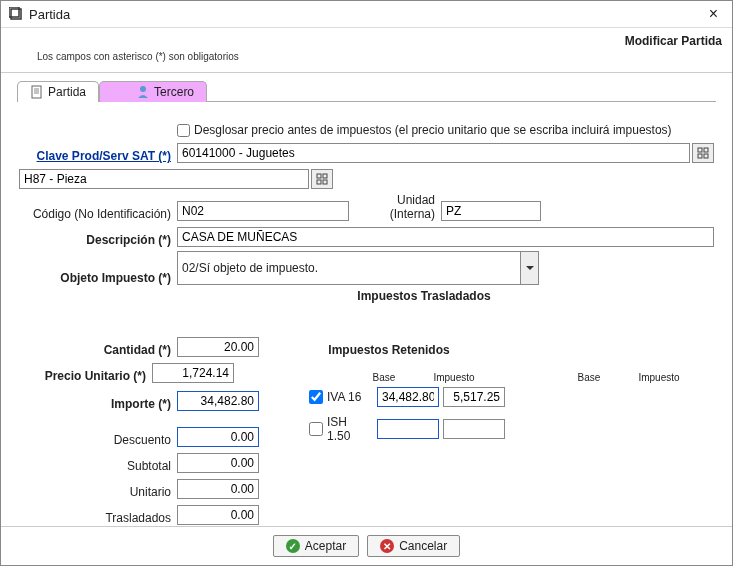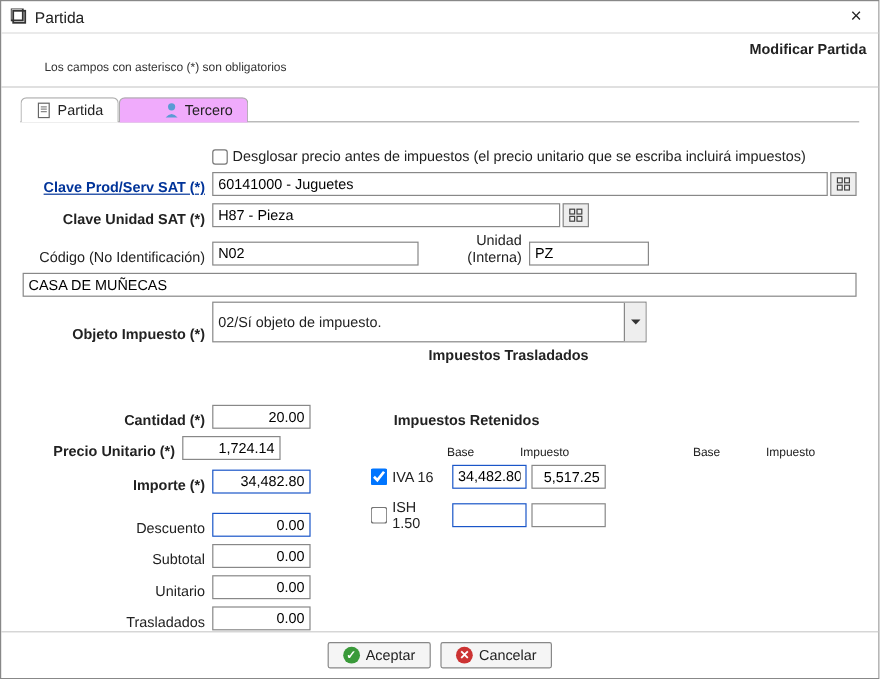--- a/index.html
+++ b/index.html
@@ -107,40 +107,40 @@
         <svg width="12" height="12" viewBox="0 0 12 12">
             <rect x="1" y="1" width="4" height="4" fill="none" stroke="#444"></rect>
             <rect x="7" y="1" width="4" height="4" fill="none" stroke="#444"></rect>
             <rect x="1" y="7" width="4" height="4" fill="none" stroke="#444"></rect>
             <rect x="7" y="7" width="4" height="4" fill="none" stroke="#444"></rect>
           </svg>
       </div>
     </div>
 
     <div class="row">
-      <div class="lbl">Clave Unidad SAT (*)</div>
       <input type="text" class="txt" style="width: 290px;" value="H87 - Pieza">
       <div class="lookup-btn">
         <svg width="12" height="12" viewBox="0 0 12 12">
             <rect x="1" y="1" width="4" height="4" fill="none" stroke="#444"></rect>
             <rect x="7" y="1" width="4" height="4" fill="none" stroke="#444"></rect>
             <rect x="1" y="7" width="4" height="4" fill="none" stroke="#444"></rect>
             <rect x="7" y="7" width="4" height="4" fill="none" stroke="#444"></rect>
           </svg>
       </div>
     </div>
 
     <div class="row">
       <div class="lbl nb">Código (No Identificación)</div>
       <input type="text" class="txt" style="width: 172px;" value="N02">
       <div class="small-lbl">Unidad (Interna)</div>
       <input type="text" class="txt" style="width: 100px;" value="PZ">
     </div>
 
     <div class="row">
+      <div class="lbl">Descripción (*)</div>
       <input type="text" class="txt big" value="CASA DE MUÑECAS" style="">
     </div>
 
     <div class="row">
       <div class="lbl">Objeto Impuesto (*)</div>
       <div class="dd" style="width:362px;">
         <span>02/Sí objeto de impuesto.</span>
         <div class="dd-arrow">
           <svg class="arrow-svg" viewBox="0 0 8 8">
               <path d="M0 2 L4 6 L8 2 Z" fill="#333"></path>

